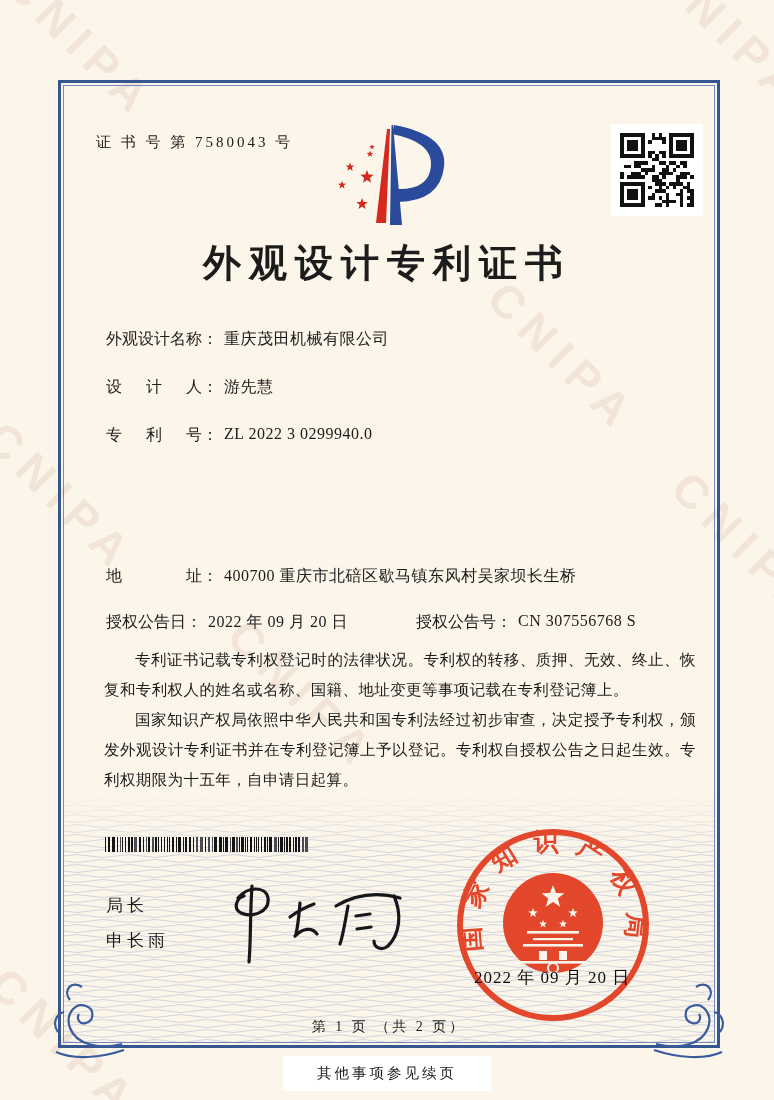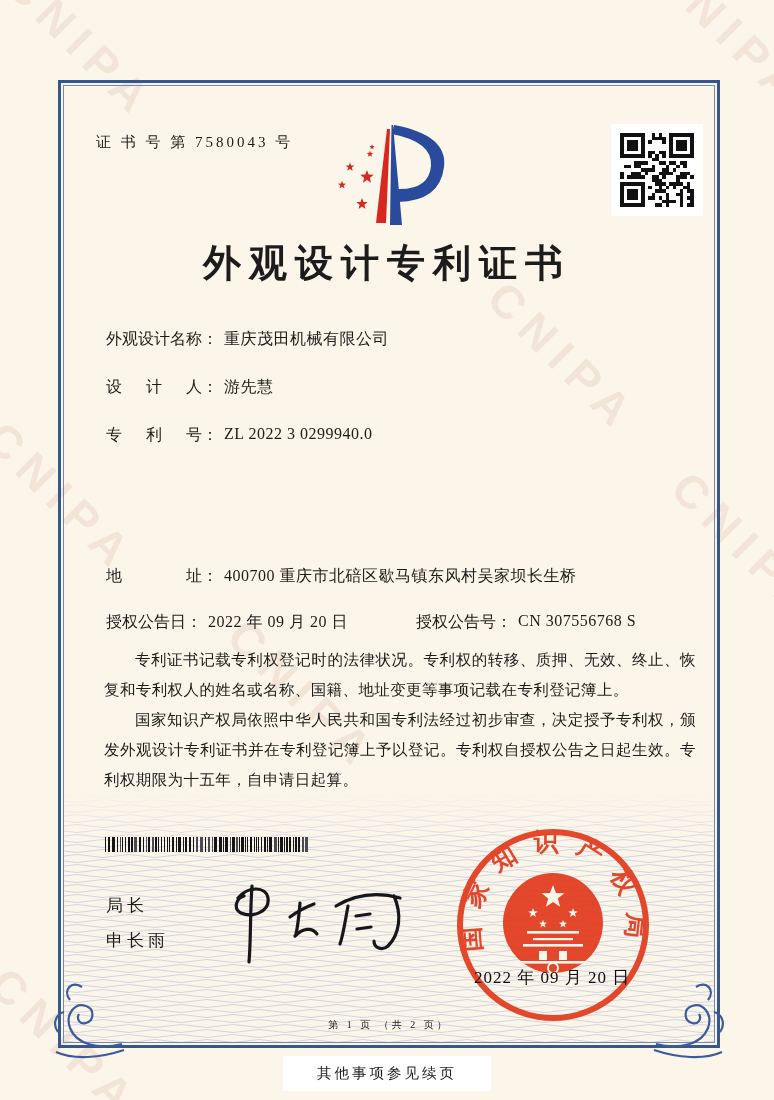--- a/index.html
+++ b/index.html
@@ -33,21 +33,21 @@
          letter-spacing:0.4px;z-index:2;text-align:justify;}
   .paras p{margin:0;text-indent:2em;}
   .barcode{position:absolute;left:105px;top:837px;width:206px;height:15px;display:flex;z-index:2;}
   .barcode span{display:block;height:100%;}
   .signer{position:absolute;left:106px;z-index:2;font-size:17px;letter-spacing:4px;}
   .sig{position:absolute;left:224px;top:868px;z-index:3;}
   .seal{position:absolute;left:455px;top:827px;z-index:2;opacity:0.93;}
   .seal-date{position:absolute;left:452px;top:966px;width:200px;text-align:center;font-size:17px;
              letter-spacing:1px;color:#0e0e10;z-index:3;}
   .page-info{position:absolute;left:58px;top:1018px;width:662px;text-align:center;
-             font-size:10px;letter-spacing:3px;z-index:2;}
+             font-size:14px;letter-spacing:3px;z-index:2;}
   .cont-note{position:absolute;left:0;top:1056px;width:774px;text-align:center;z-index:2;}
   .cont-note span{display:inline-block;background:#fff;padding:8px 34px;font-size:14.5px;letter-spacing:3px;}
   .ornament{position:absolute;z-index:5;}
   .orn-r{transform:scaleX(-1);}
 </style>
 </head>
 <body>
 
 <div class="page">
 

